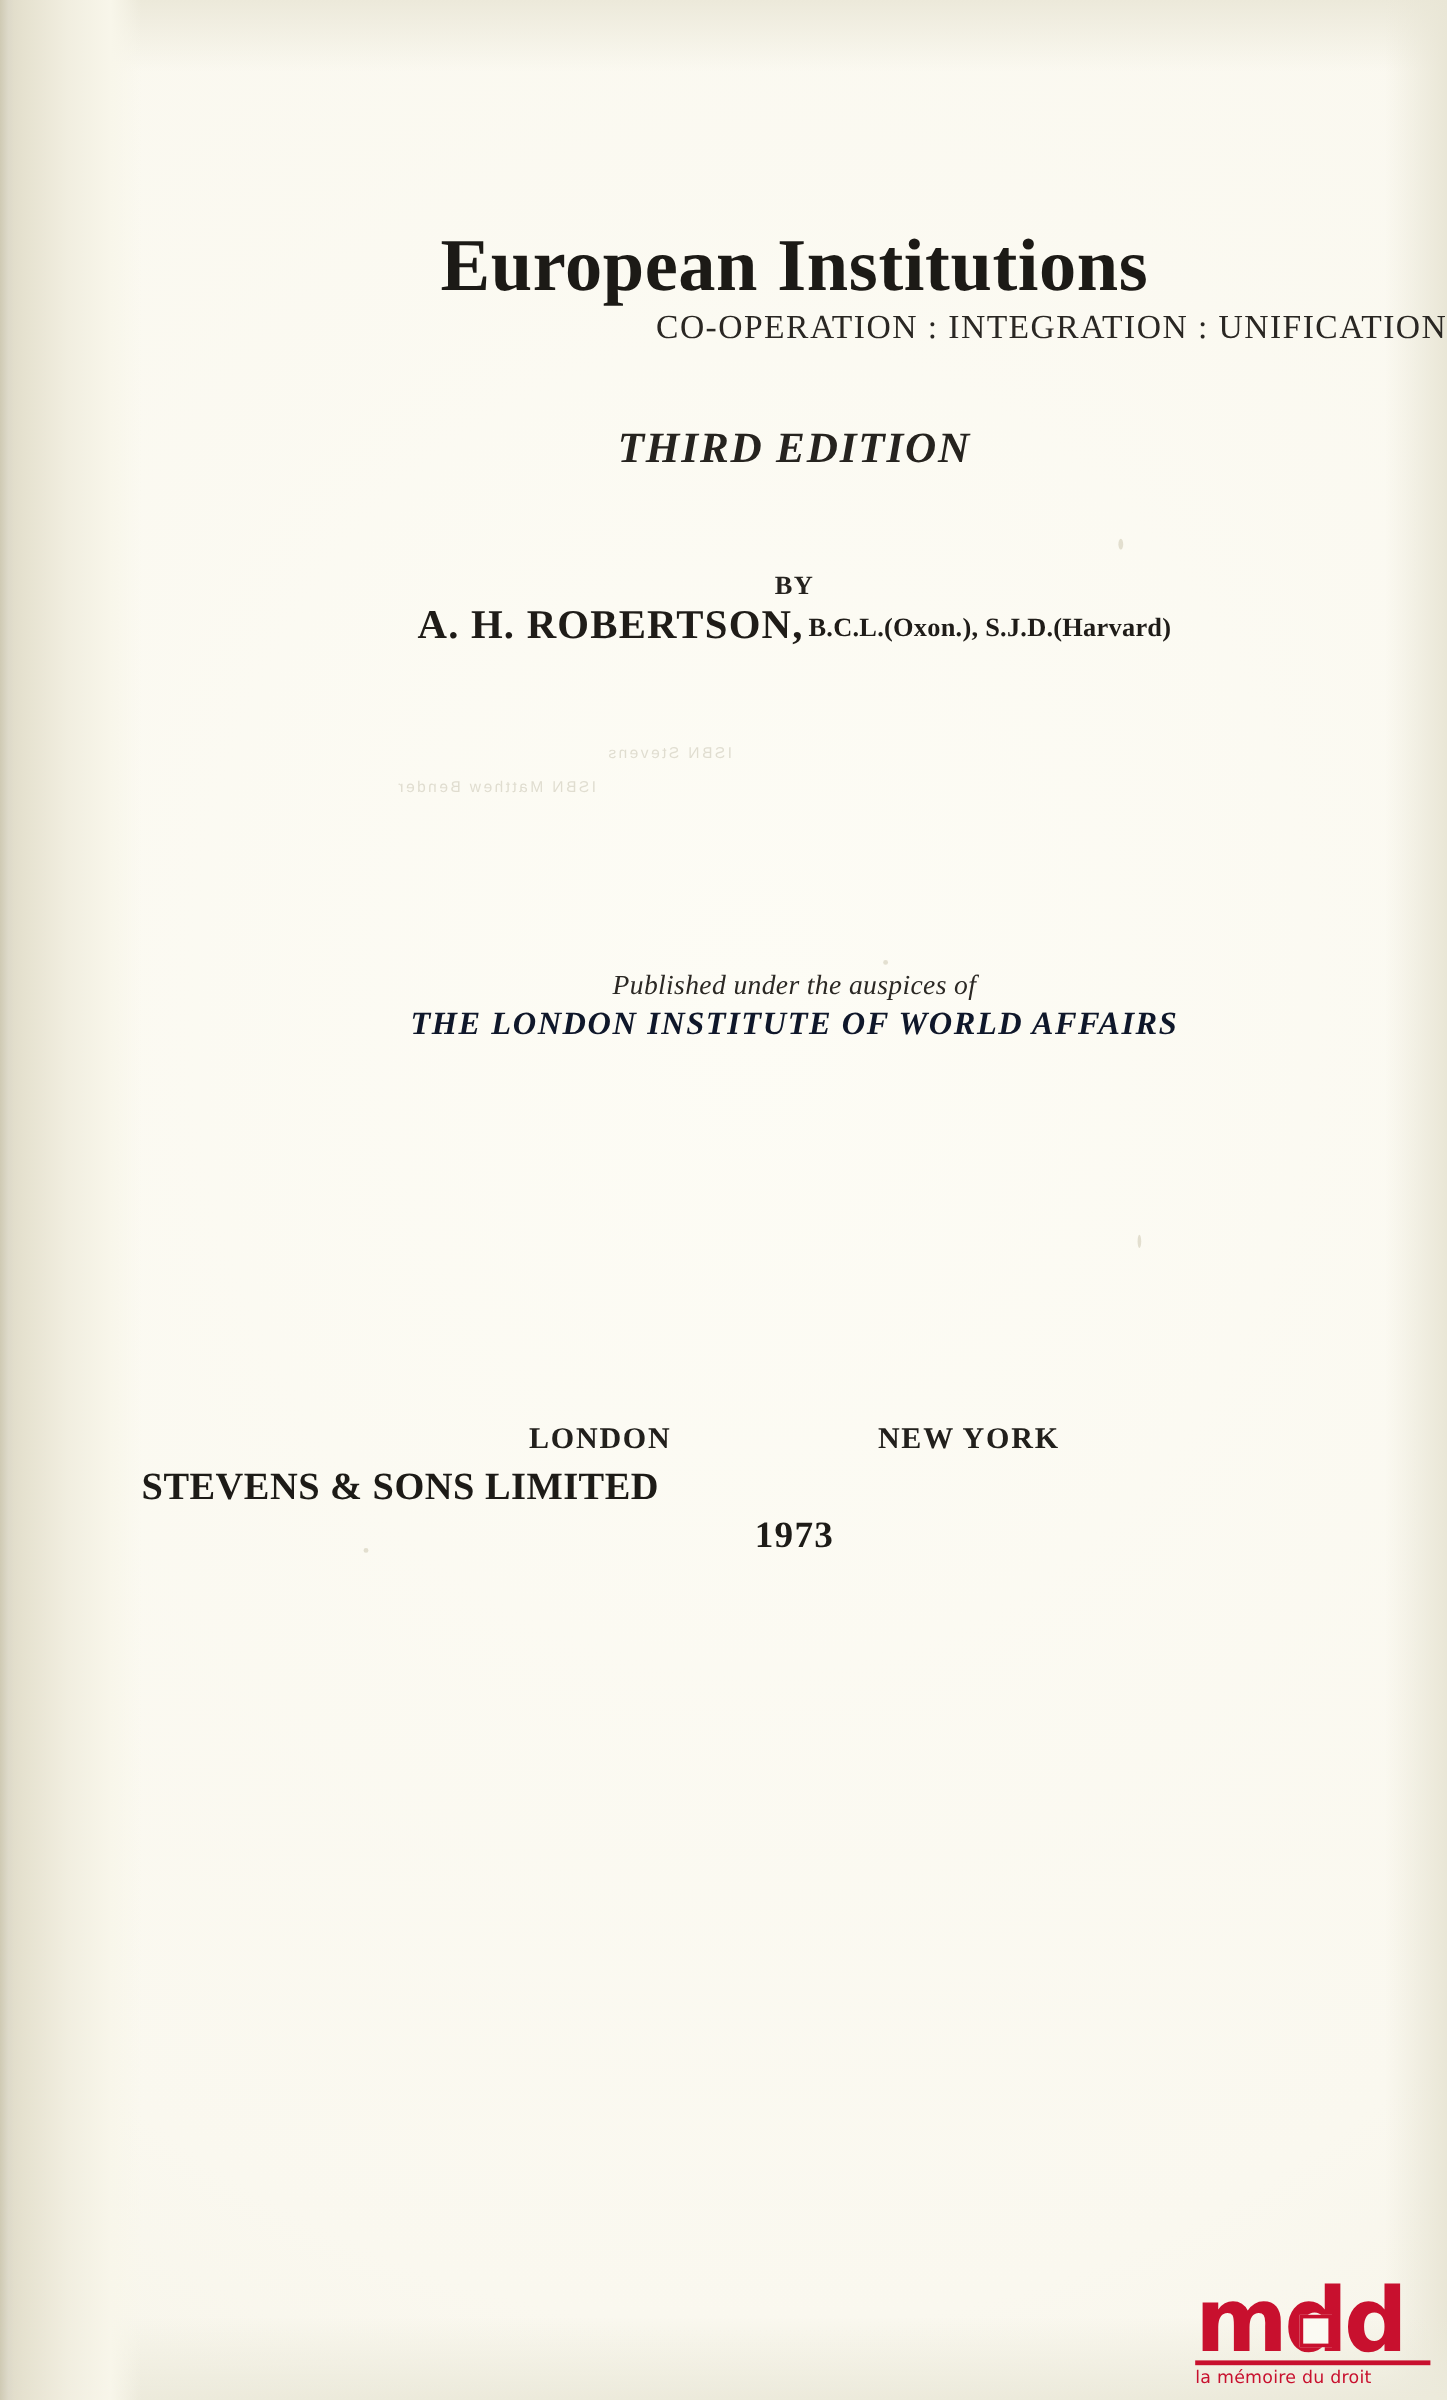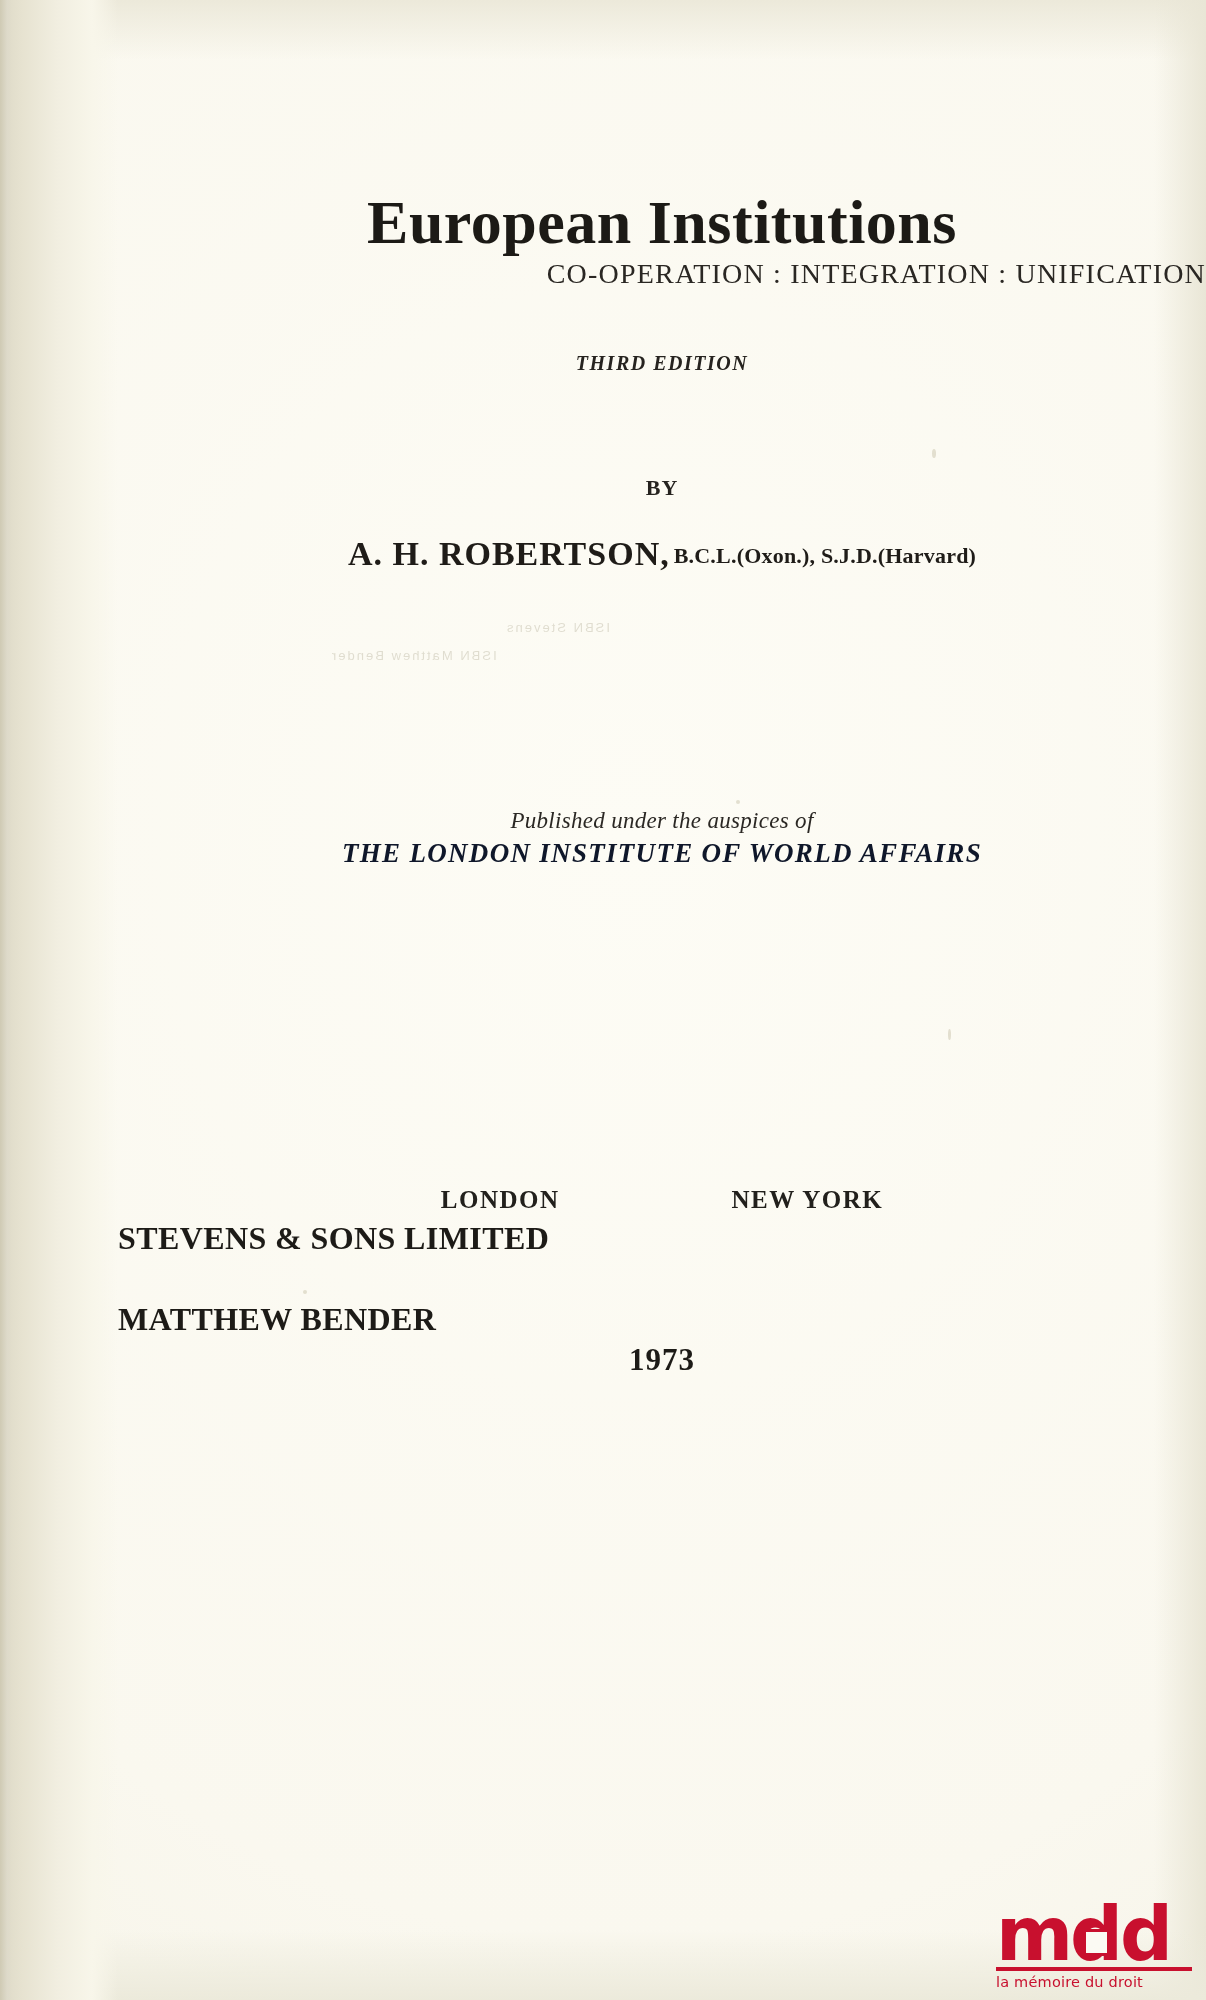--- a/index.html
+++ b/index.html
@@ -112,21 +112,21 @@
   }
 
   #edition {
     position: absolute;
     top: 352px;
     left: 0; right: 0;
     text-align: center;
     font-family: "Liberation Serif", serif;
     font-style: italic;
     font-weight: bold;
-    font-size: 20px;
+    font-size: 36px;
     letter-spacing: 1.5px;
     color: #26231f;
   }
 
   #by-word {
     position: absolute;
     top: 475px;
     left: 0; right: 0;
     text-align: center;
     font-family: "Liberation Serif", serif;
@@ -136,21 +136,20 @@
     color: #26231f;
   }
 
   #author-line {
     position: absolute;
     top: 503px;
     left: 0; right: 0;
     text-align: center;
     color: #1f1c18;
     white-space: nowrap;
-    margin-top: 32px;
   }
   #author-name {
     font-family: "Liberation Serif", serif;
     font-weight: bold;
     font-size: 34px;
     letter-spacing: 1px;
   }
   #author-degrees {
     font-family: "Liberation Serif", serif;
     font-weight: bold;
@@ -320,21 +319,20 @@
     <div id="auspices-line">Published under the auspices of</div>
     <div id="institute-line">THE LONDON INSTITUTE OF WORLD AFFAIRS</div>
 
     <div id="imprint">
       <div id="imprint-cities">
         <span>LONDON</span>
         <span>NEW YORK</span>
       </div>
       <div id="imprint-publishers">
         <span>STEVENS &amp; SONS LIMITED</span>
-        <span>MATTHEW BENDER</span>
       </div>
       <div id="imprint-year">1973</div>
     </div>
 
   </div>
 
   <div id="mdd-logo">
     <div id="mdd-mark">m<span class="sq">d</span>d</div>
     <div id="mdd-rule"></div>
     <div id="mdd-tagline">la mémoire du droit</div>

